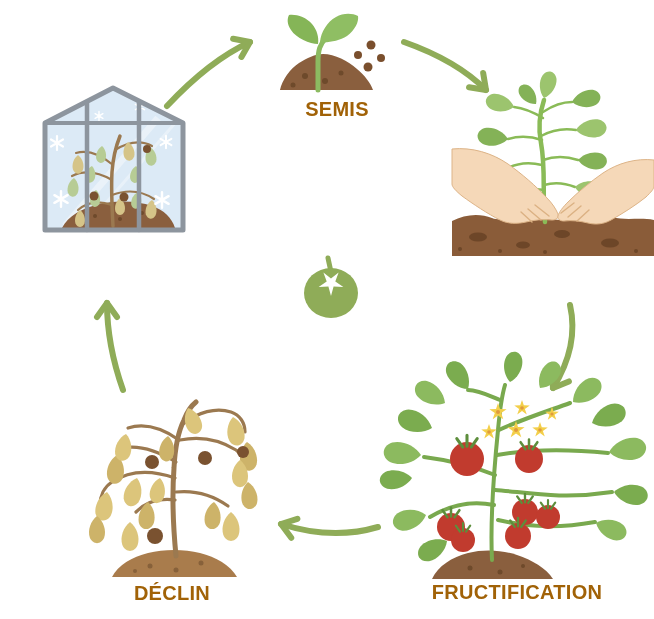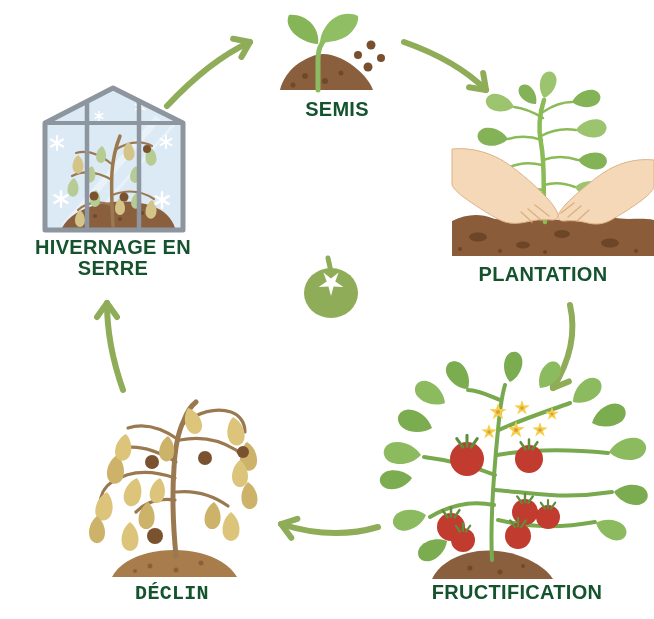--- a/index.html
+++ b/index.html
@@ -3,21 +3,21 @@
 <meta charset="utf-8">
 <style>
   html,body{margin:0;padding:0;background:#fff;}
   .canvas{
     position:relative;width:654px;height:619px;background:#ffffff;overflow:hidden;
     font-family:"Liberation Sans", sans-serif;
   }
   .canvas svg.scene{position:absolute;left:0;top:0;}
   .stage-label{
     position:absolute;transform:translateX(-50%);
-    font-weight:700;font-size:20px;letter-spacing:.3px;color:#14532d;
+    font-weight:700;font-size:20px;letter-spacing:.3px;color:#a16207;
     text-align:center;white-space:nowrap;line-height:21px;
   }
   .stage-label.two-line{white-space:normal;width:180px;}
 </style>
 </head>
 <body>
 
 <div class="canvas">
 
   <svg class="scene" width="654" height="619" viewBox="0 0 654 619">
@@ -280,18 +280,16 @@
     </g>
 
     <g>
       <path d="M328 258 C 329 263 330 267 331 272" fill="none" stroke="#8fac58" stroke-width="5" stroke-linecap="round"></path>
       <ellipse cx="331" cy="293" rx="27" ry="25" fill="#8fac58"></ellipse>
       <polygon fill="#ffffff" points="331,296 328.4,286.6 318.6,287 326.7,281.6 323.4,272.5 331,278.5 338.6,272.5 335.3,281.6 343.4,287 333.6,286.6"></polygon>
     </g>
   </svg>
 
   <div class="stage-label" style="left:337px;top:99px;">SEMIS</div>
-  <div class="stage-label" style="left:543px;top:264px;">PLANTATION</div>
   <div class="stage-label" style="left:493px;top:582px;margin-left:24px;">FRUCTIFICATION</div>
-  <div class="stage-label" style="left:172px;top:583px;font-family:Liberation Mono, monospace;">DÉCLIN</div>
-  <div class="stage-label two-line" style="left:113px;top:237px;">HIVERNAGE EN SERRE</div>
+  <div class="stage-label" style="left:172px;top:583px;">DÉCLIN</div>
 
 </div>
 
 </body></html>

